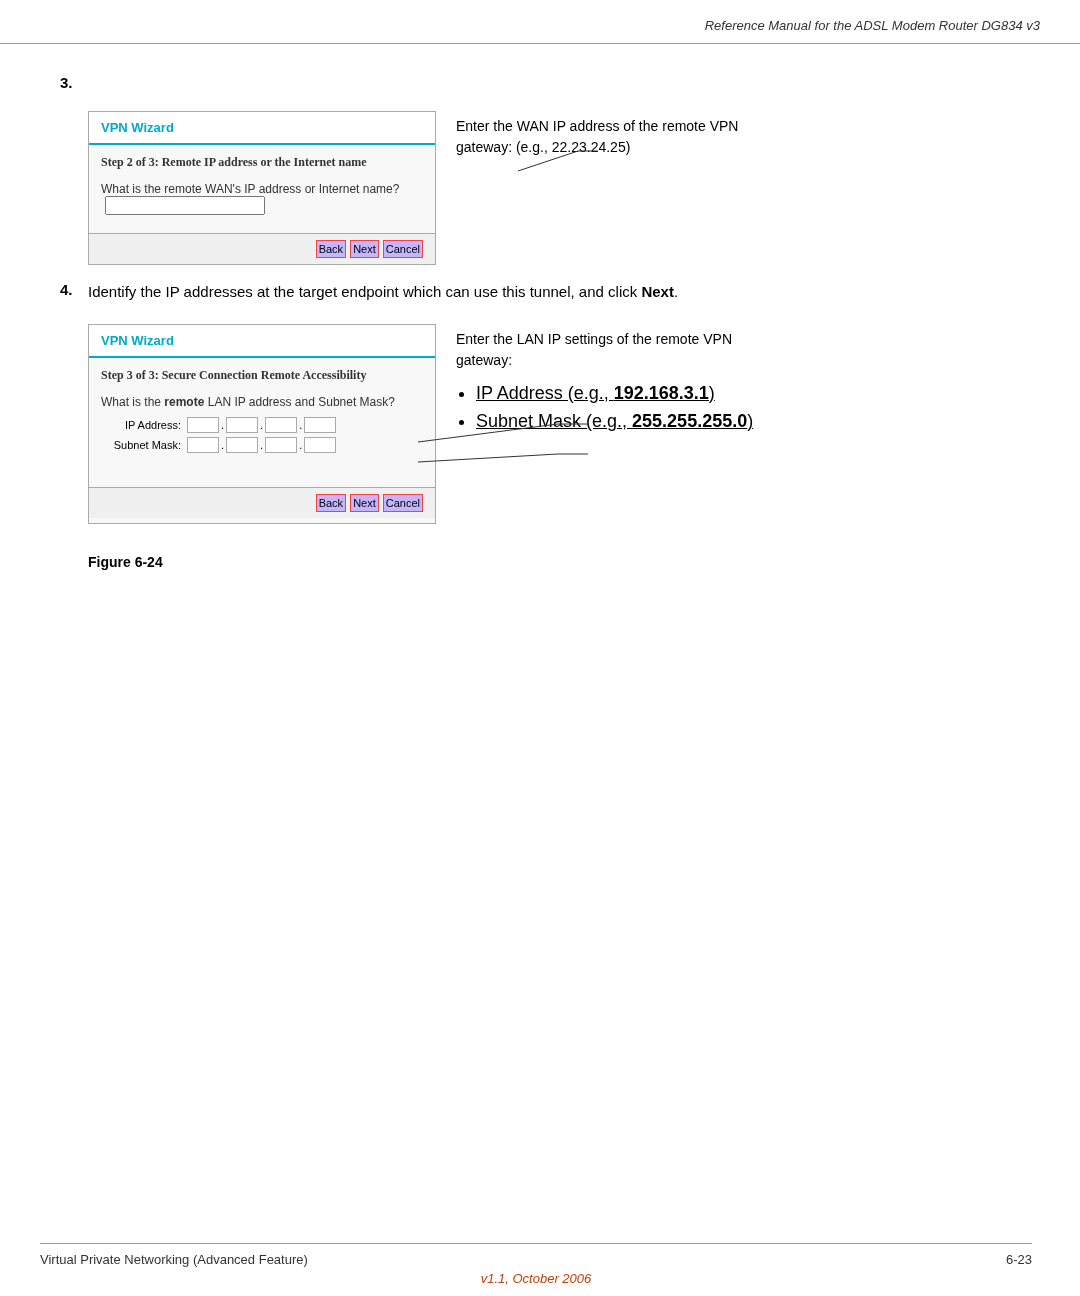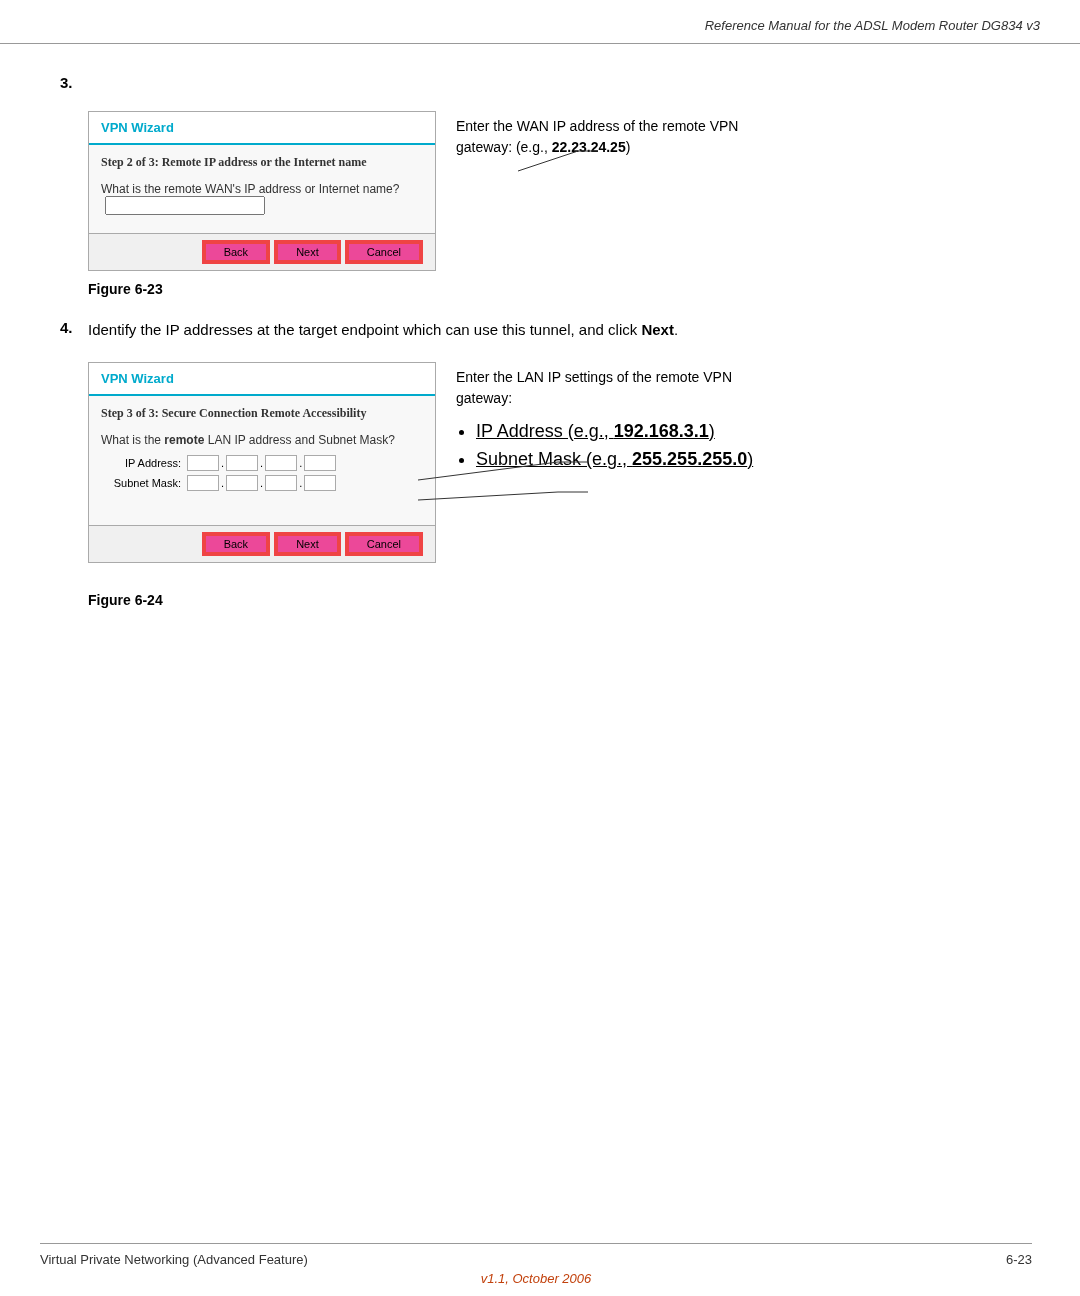--- a/index.html
+++ b/index.html
@@ -88,37 +88,37 @@
     .wizard-footer {
       border-top: 1px solid #aaa;
       padding: 6px 12px;
       display: flex;
       justify-content: flex-end;
       gap: 4px;
       background: #f0f0f0;
     }
 
     .wizard-btn {
-      border: 4px solid #ef4444;
-      background: #ec4899;
-      padding: 2px 18px;
+      border: 1px solid #ef4444;
+      background: #c4b5fd;
+      padding: 2px 2px;
       font-size: 11px;
       cursor: pointer;
     }
 
     .callout-area {
       margin-left: 20px;
       padding-top: 10px;
       font-size: 14px;
       line-height: 1.5;
       max-width: 330px;
     }
 
     .callout-area b {
-      font-weight: bold;
+      font-weight: normal;
     }
 
     .figure-label {
       font-size: 14px;
       font-weight: bold;
       margin-left: 28px;
       margin-bottom: 22px;
     }
 
     
@@ -236,21 +236,20 @@
     <svg style="position:absolute; top:0; left:0; width:780px; height:150px; pointer-events:none;">
       <line x1="430" y1="60" x2="490" y2="40" stroke="#333" stroke-width="1"></line>
       <line x1="490" y1="40" x2="510" y2="40" stroke="#333" stroke-width="1"></line>
     </svg>
 
     <div class="callout-area" style="padding-top:5px;">
       <span>Enter the WAN IP address of the remote VPN gateway: (e.g., </span><b>22.23.24.25</b><span>)</span>
     </div>
   </div>
 
-  <div class="figure-label" style="margin-bottom:22px;">Figure 6-23</div>
 
   <div class="step-paragraph">
     <span class="step-number">4.</span>
     <span class="step-text">
       <span>Identify the IP addresses at the target endpoint which can use this tunnel, and click </span><b>Next</b><span>.</span>
     </span>
   </div>
 
   <div class="figure-with-callout" style="position:relative; min-height:220px; align-items:flex-start;">
 

